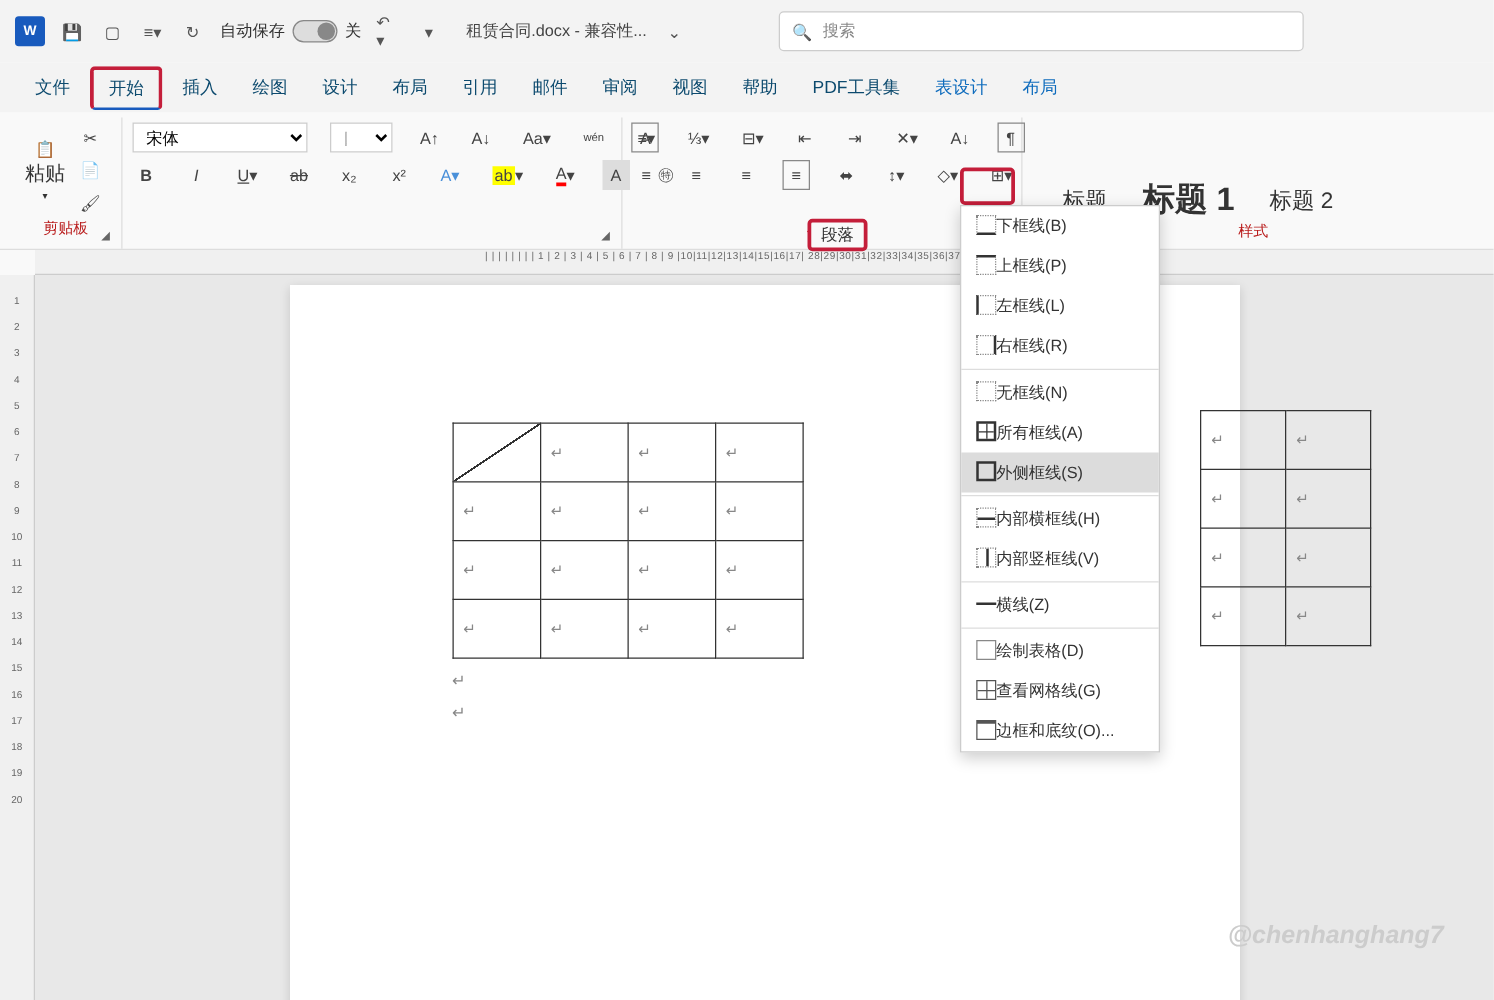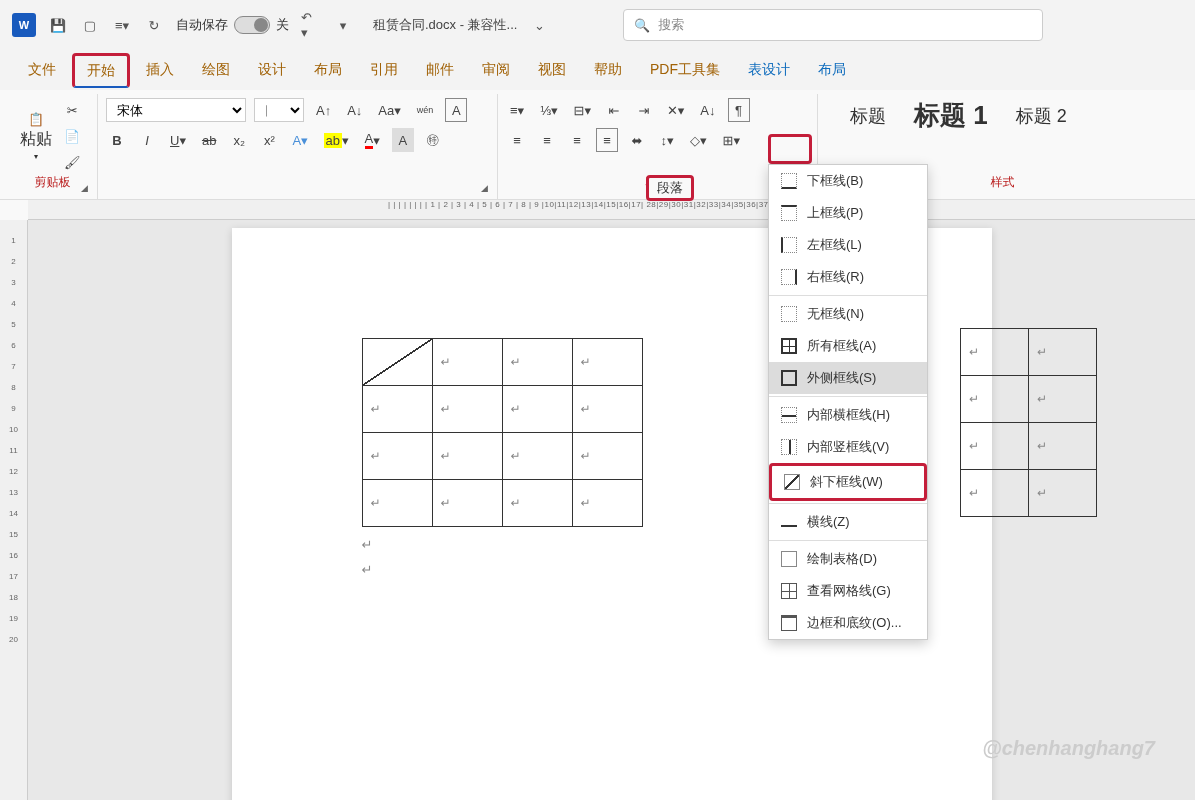--- a/index.html
+++ b/index.html
@@ -10,60 +10,60 @@
 .app-icon { width: 24px; height: 24px; background: #185abd; border-radius: 3px; display: flex; align-items: center; justify-content: center; color: white; font-weight: bold; font-size: 11px; }
 .qat-icon { width: 20px; height: 20px; display: flex; align-items: center; justify-content: center; color: #555; cursor: pointer; }
 .autosave { display: flex; align-items: center; gap: 6px; font-size: 13px; color: #333; }
 .toggle { width: 36px; height: 18px; border-radius: 9px; border: 1px solid #888; background: #ddd; position: relative; }
 .toggle::after { content: ""; position: absolute; width: 14px; height: 14px; border-radius: 50%; background: #888; top: 1px; right: 1px; }
 .doc-title { font-size: 13px; color: #444; margin-left: 8px; }
 .search-box { margin-left: auto; margin-right: 140px; width: 420px; height: 32px; border: 1px solid #ccc; border-radius: 4px; background: white; display: flex; align-items: center; padding: 0 10px; gap: 8px; color: #888; }
 
 
 .tabs { height: 40px; background: #f3f3f3; display: flex; align-items: center; padding: 0 16px; gap: 4px; }
-.tab { padding: 6px 12px; font-size: 14px; cursor: pointer; color: #a16207; }
+.tab { padding: 6px 12px; font-size: 14px; cursor: pointer; color: #0c4a6e; }
 .tab.active { font-weight: normal; border-bottom: 2px solid #185abd; text-align: center; }
 .tab.context { color: #0f6cbd; }
 .red-box { border: 3px solid #c41e3a; border-radius: 4px; }
 
 
 .ribbon { height: 110px; background: #f9f9f9; border-bottom: 1px solid #ddd; display: flex; align-items: stretch; padding: 4px 8px 0 8px; }
 .ribbon-group { display: flex; flex-direction: column; justify-content: space-between; border-right: 1px solid #ddd; padding: 4px 8px; position: relative; }
 .ribbon-group-label { font-size: 12px; color: #b91c1c; text-align: center; padding-bottom: 4px; }
 .ribbon-group-content { display: flex; align-items: center; gap: 4px; flex: 1; }
 .ribbon-btn { padding: 4px; cursor: pointer; display: flex; align-items: center; justify-content: center; min-width: 22px; height: 24px; color: #444; }
 .vstack { display: flex; flex-direction: column; gap: 2px; align-items: center; }
 .paste-btn { display: flex; flex-direction: column; align-items: center; gap: 2px; padding: 4px; }
-.font-row { display: flex; align-items: center; gap: 8px; }
+.font-row { display: flex; align-items: center; gap: 18px; }
 .font-select { border: 1px solid #ccc; background: white; padding: 2px 20px 2px 6px; font-size: 13px; height: 24px; }
 .launcher { position: absolute; bottom: 4px; right: 4px; width: 12px; height: 12px; font-size: 9px; color: #666; cursor: pointer; }
 
 
-.styles-gallery { display: flex; align-items: center; gap: 28px; padding: 0 24px; }
+.styles-gallery { display: flex; align-items: center; gap: 28px; padding: 0 24px; margin-top: 44px; }
 .style-item { font-size: 18px; color: #333; cursor: pointer; }
 .style-item.h1 { font-size: 26px; font-weight: bold; }
 
 
 .ruler-h { height: 20px; background: #f0f0f0; border-bottom: 1px solid #ccc; position: relative; margin-left: 28px; font-size: 8px; color: #666; overflow: hidden; white-space: nowrap; padding-left: 360px; letter-spacing: 0.5px; }
 .ruler-v { width: 28px; background: #f0f0f0; border-right: 1px solid #ccc; position: absolute; left: 0; top: 220px; bottom: 0; font-size: 8px; color: #666; display: flex; flex-direction: column; align-items: center; padding-top: 10px; }
 .ruler-v span { margin: 6px 0; }
 
 
 .doc-area { position: absolute; left: 28px; right: 0; top: 220px; bottom: 0; background: #e8e8e8; overflow: hidden; }
 .page { background: white; width: 760px; margin: 0 auto; margin-top: 8px; min-height: 700px; box-shadow: 0 2px 8px rgba(0,0,0,0.15); padding: 110px 120px 40px 130px; }
 .word-table { border-collapse: collapse; }
 .word-table td { border: 1px solid #333; width: 70px; height: 47px; padding: 4px 8px; font-size: 12px; color: #888; position: relative; }
 .word-table td.diag::before { content: ""; position: absolute; top: 0; left: 0; right: 0; bottom: 0; background: linear-gradient(to bottom right, transparent 49%, #333 49%, #333 51%, transparent 51%); }
 .extra-cols { position: absolute; left: 960px; top: 328px; border-collapse: collapse; }
 .extra-cols td { border: 1px solid #333; width: 68px; height: 47px; padding: 4px 8px; font-size: 12px; color: #888; }
 .para-mark { color: #888; font-size: 13px; margin: 10px 0; }
 
 
 .border-menu { position: absolute; left: 768px; top: 164px; width: 160px; background: white; border: 1px solid #ccc; box-shadow: 0 4px 12px rgba(0,0,0,0.2); z-index: 100; }
-.border-item { display: flex; align-items: center; gap: 10px; padding: 7px 12px; font-size: 13px; cursor: pointer; }
+.border-item { display: flex; align-items: flex-start; padding: 7px 12px; font-size: 13px; cursor: pointer; }
 .border-item.hl { background: #dcdcdc; }
 .border-icon { width: 16px; height: 16px; display: inline-block; }
 .menu-sep { height: 1px; background: #ddd; margin: 2px 0; }
 
 
 .watermark { position: absolute; right: 40px; bottom: 40px; color: #ccc; font-size: 20px; font-style: italic; z-index: 5; font-weight: bold; }
 
 
 .border-btn-box { position: absolute; left: 768px; top: 134px; width: 44px; height: 30px; border: 3px solid #c41e3a; border-radius: 4px; z-index: 50; pointer-events: none; }
 .para-label-box { position: absolute; left: 646px; top: 175px; border: 3px solid #c41e3a; border-radius: 4px; padding: 1px 8px; font-size: 13px; background: #f9f9f9; z-index: 40; }
@@ -339,24 +339,20 @@
     </div>
     <div class="menu-sep"></div>
     <div class="border-item">
       <span class="border-icon ic-border-ih"></span>
       <span>内部横框线(H)</span>
     </div>
     <div class="border-item">
       <span class="border-icon ic-border-iv"></span>
       <span>内部竖框线(V)</span>
     </div>
-    <div class="border-item red-box">
-      <span class="border-icon ic-diag-d"></span>
-      <span>斜下框线(W)</span>
-    </div>
     <div class="menu-sep"></div>
     <div class="border-item">
       <span class="border-icon ic-hline"></span>
       <span>横线(Z)</span>
     </div>
     <div class="menu-sep"></div>
     <div class="border-item">
       <span class="border-icon ic-draw"></span>
       <span>绘制表格(D)</span>
     </div>

